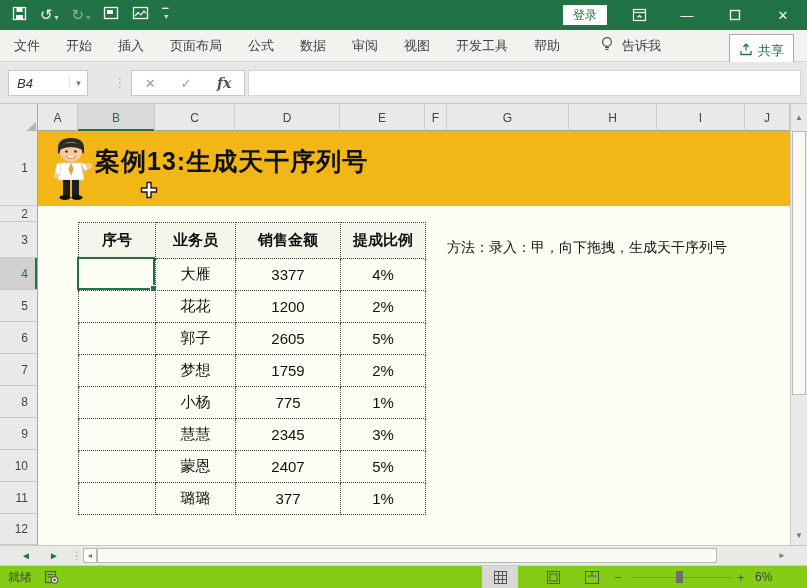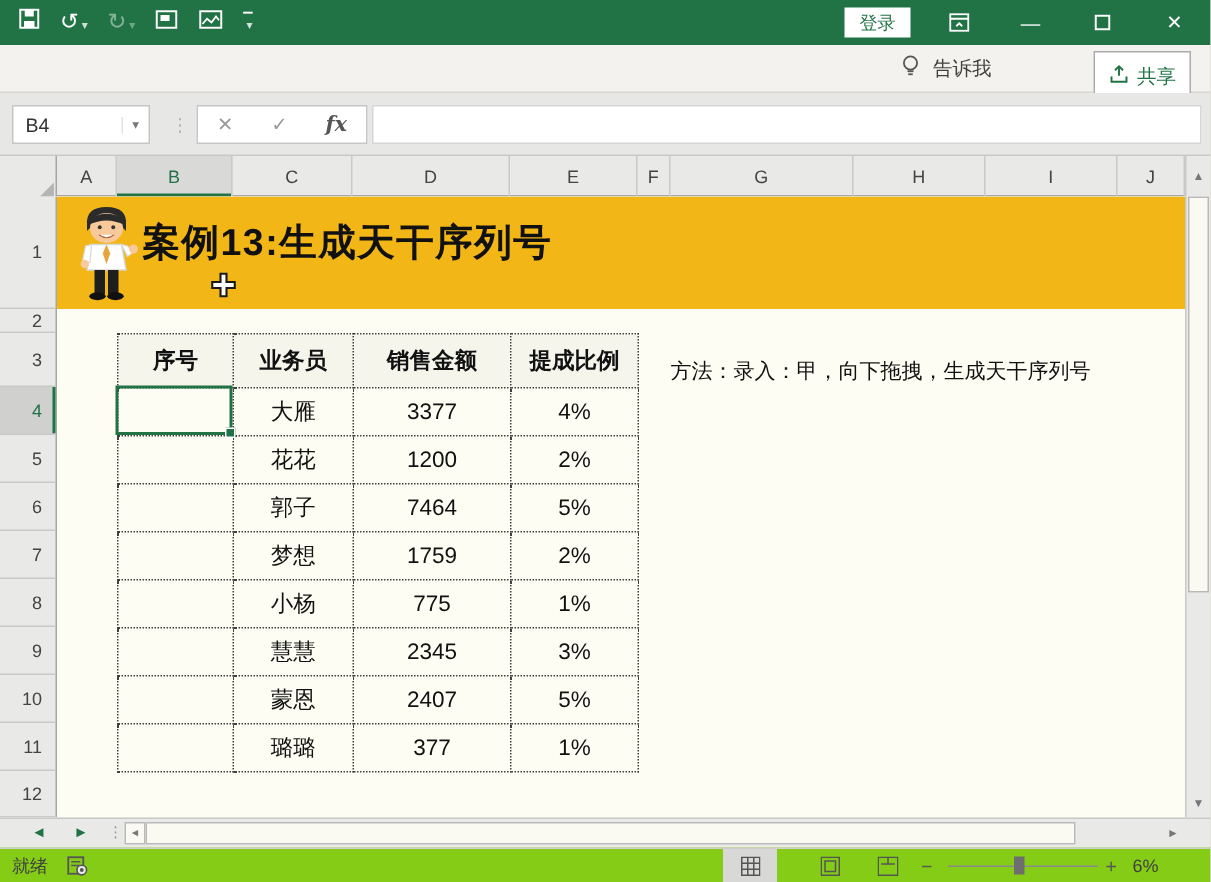--- a/index.html
+++ b/index.html
@@ -27,22 +27,22 @@
   .ribbon-tabs { position:absolute; left:14px; top:0; height:31px; display:flex; align-items:center; gap:26px; }
   .ribbon-tab { font-size:13px; color:#3f3f3f; white-space:nowrap; }
   .tellme { position:absolute; left:600px; top:0; height:31px; display:flex; align-items:center; gap:8px;
             font-size:13px; color:#3f3f3f; }
   .share-btn { position:absolute; right:13px; top:4px; height:23px; padding:16px 9px; background:#fff;
                border:1px solid #ABABAB; display:flex; align-items:center; gap:5px; color:#217346; font-size:13px; }
 
   
   .formulabar { position:absolute; left:0; top:62px; width:807px; height:42px; background:#E7E7E5;
                 border-bottom:1px solid #C9C9C9; }
-  .namebox { position:absolute; left:8px; top:8px; width:92px; height:26px; background:#fff;
-             border:1px solid #C6C6C6; display:flex; align-items:center; }
+  .namebox { position:absolute; left:8px; top:8px; width:80px; height:26px; background:#fff;
+             border:1px solid #C6C6C6; display:flex; align-items:center;font-style:italic; }
   .namebox .val { flex:1; padding-left:8px; font-size:13px; color:#333; }
   .namebox .arr { width:18px; text-align:center; color:#777; font-size:9px; border-left:1px solid #E2E2E2; }
   .fb-dots { position:absolute; left:114px; top:8px; height:26px; display:flex; align-items:center;
              color:#AFAFAF; font-size:12px; }
   .fb-cluster { position:absolute; left:131px; top:8px; width:114px; height:26px; background:#fff;
                 border:1px solid #C6C6C6; display:flex; align-items:center; justify-content:space-around; }
   .fb-cluster .b { color:#9a9a9a; font-size:13px; }
   .fb-cluster .fx { font-family:"DejaVu Serif","Liberation Serif",serif; font-style:italic; color:#555;
                     font-size:14px; font-weight:bold; }
   .fb-input { position:absolute; left:248px; top:8px; right:6px; height:26px; background:#fff;
@@ -171,20 +171,32 @@
       <div class="wc">
         <svg width="12" height="12" viewBox="0 0 12 12">
             <rect x="1.5" y="1.5" width="9" height="9" fill="none" stroke="#fff" stroke-width="1.3"></rect>
           </svg>
       </div>
       <div class="wc">✕</div>
     </div>
   </div>
 
   <div class="ribbon">
+    <div class="ribbon-tabs" id="ribbon-tabs">
+        <div class="ribbon-tab">文件</div>
+        <div class="ribbon-tab">开始</div>
+        <div class="ribbon-tab">插入</div>
+        <div class="ribbon-tab">页面布局</div>
+        <div class="ribbon-tab">公式</div>
+        <div class="ribbon-tab">数据</div>
+        <div class="ribbon-tab">审阅</div>
+        <div class="ribbon-tab">视图</div>
+        <div class="ribbon-tab">开发工具</div>
+        <div class="ribbon-tab">帮助</div>
+      </div>
     <div class="tellme">
       <span>
         <svg width="14" height="16" viewBox="0 0 14 16">
             <circle cx="7" cy="6" r="4.4" fill="none" stroke="#555" stroke-width="1.2"></circle>
             <line x1="5" y1="11.5" x2="9" y2="11.5" stroke="#555" stroke-width="1.2"></line>
             <line x1="5.5" y1="13.5" x2="8.5" y2="13.5" stroke="#555" stroke-width="1.2"></line>
           </svg>
       </span>
       <span>告诉我</span>
     </div>
@@ -305,21 +317,21 @@
             </tr>
             <tr>
               <td></td>
               <td>花花</td>
               <td>1200</td>
               <td>2%</td>
             </tr>
             <tr>
               <td></td>
               <td>郭子</td>
-              <td>7464</td>
+              <td>2605</td>
               <td>5%</td>
             </tr>
             <tr>
               <td></td>
               <td>梦想</td>
               <td>1759</td>
               <td>2%</td>
             </tr>
             <tr>
               <td></td>

